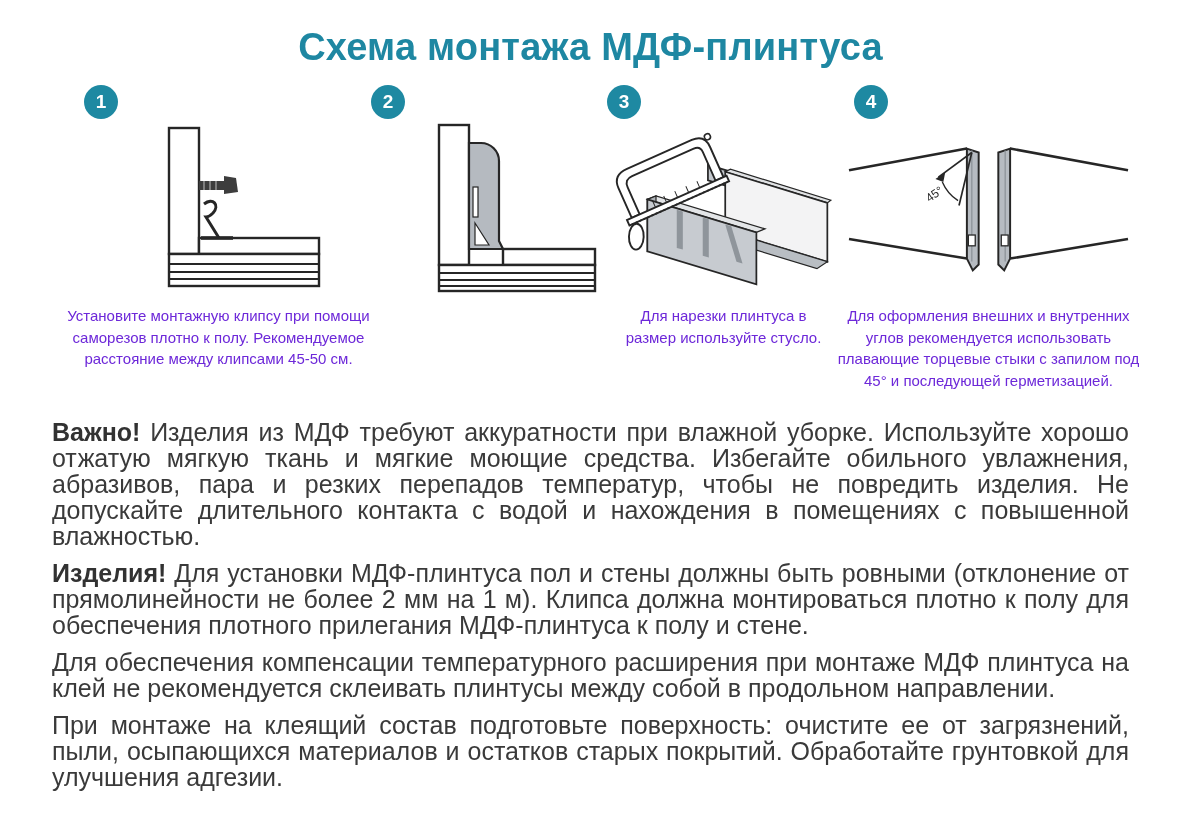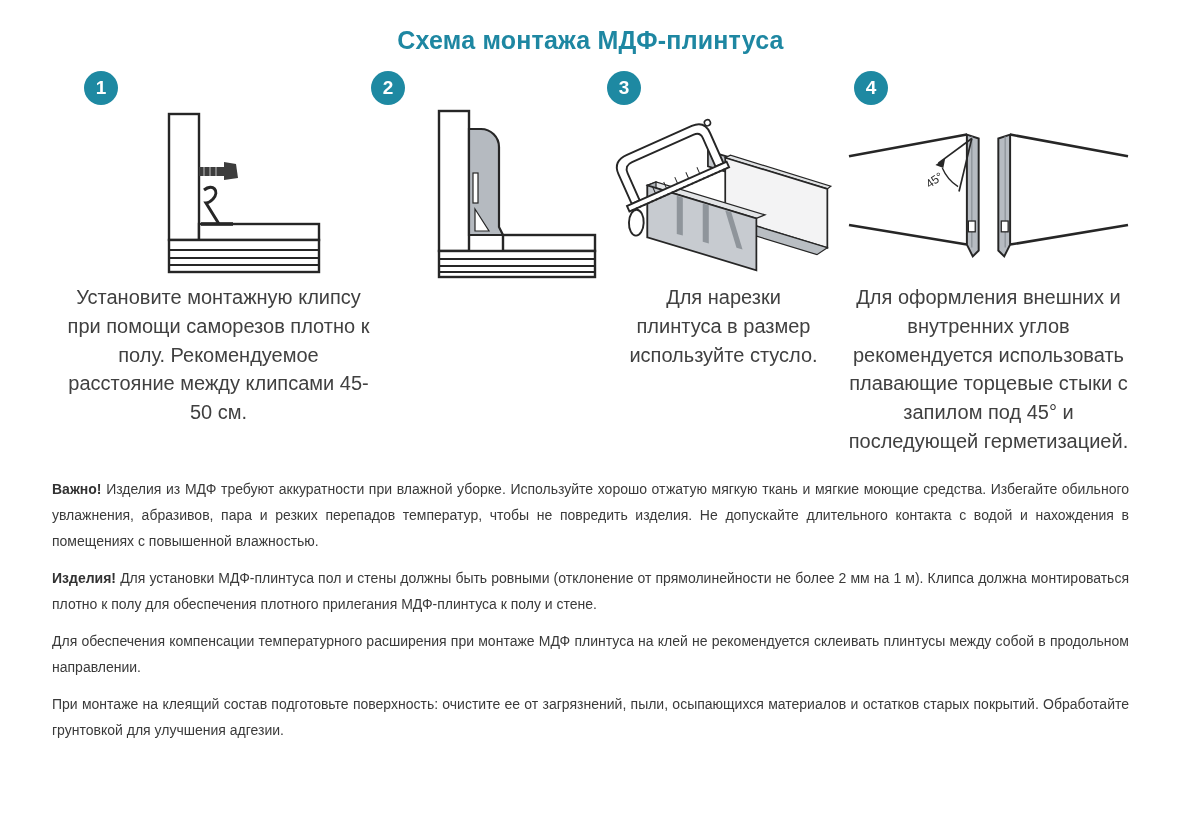--- a/index.html
+++ b/index.html
@@ -2,48 +2,48 @@
 <html lang="ru"><head>
 <meta charset="utf-8">
 <style>
   html,body{margin:0;padding:0;}
   body{
     width:1181px;height:827px;background:#ffffff;overflow:hidden;
     font-family:"Liberation Sans", sans-serif;color:#3a3a3a;
   }
   .page-title{
     margin:26px 0 0;text-align:center;
-    font-size:25px;font-weight:700;color:#1e87a2;letter-spacing:.2px;
+    font-size:38px;font-weight:700;color:#1e87a2;letter-spacing:.2px;
   }
   .steps{display:flex;padding:16px 36px 0 56px;align-items:flex-start;}
   .step{position:relative;}
   .step.c1{width:325px;}
   .step.c2{width:230px;}
   .step.c3{width:225px;}
   .step.c4{width:305px;}
   .badge{
     width:34px;height:34px;border-radius:50%;
     background:#1e89a2;color:#fff;font-weight:700;font-size:19px;
     display:flex;align-items:center;justify-content:center;
   }
   .c1 .badge{margin-left:28px;}
   .c2 .badge{margin-left:-10px;}
   .c3 .badge{margin-left:-4px;}
   .c4 .badge{margin-left:18px;}
   .illus{height:178px;display:flex;align-items:center;justify-content:center;}
   .caption{
-    font-size:20px;line-height:1.44;color:#404040;
-    text-align:center;margin:0 auto;
+    font-size:15px;line-height:1.44;color:#6d28d9;
+    text-align:center;margin:8px auto;
   }
   .c1 .caption{max-width:310px;}
   .c2 .caption{max-width:195px;}
   .c3 .caption{max-width:205px;}
   .c4 .caption{max-width:302px;}
   .paras{padding:20px 52px 0 52px;}
-  .paras p{margin:0 0 11px;font-size:14px;line-height:26px;text-align:justify;}
+  .paras p{margin:0 0 11px;font-size:25px;line-height:26px;text-align:justify;}
   .lead{font-weight:700;color:#323232;}
   .lead:empty{display:none;}
   svg .ln{stroke:#262626;fill:none;}
   svg text{font-family:"Liberation Sans",sans-serif;}
 </style>
 </head>
 <body>
 
 <h1 class="page-title">Схема монтажа МДФ-плинтуса</h1>
 

